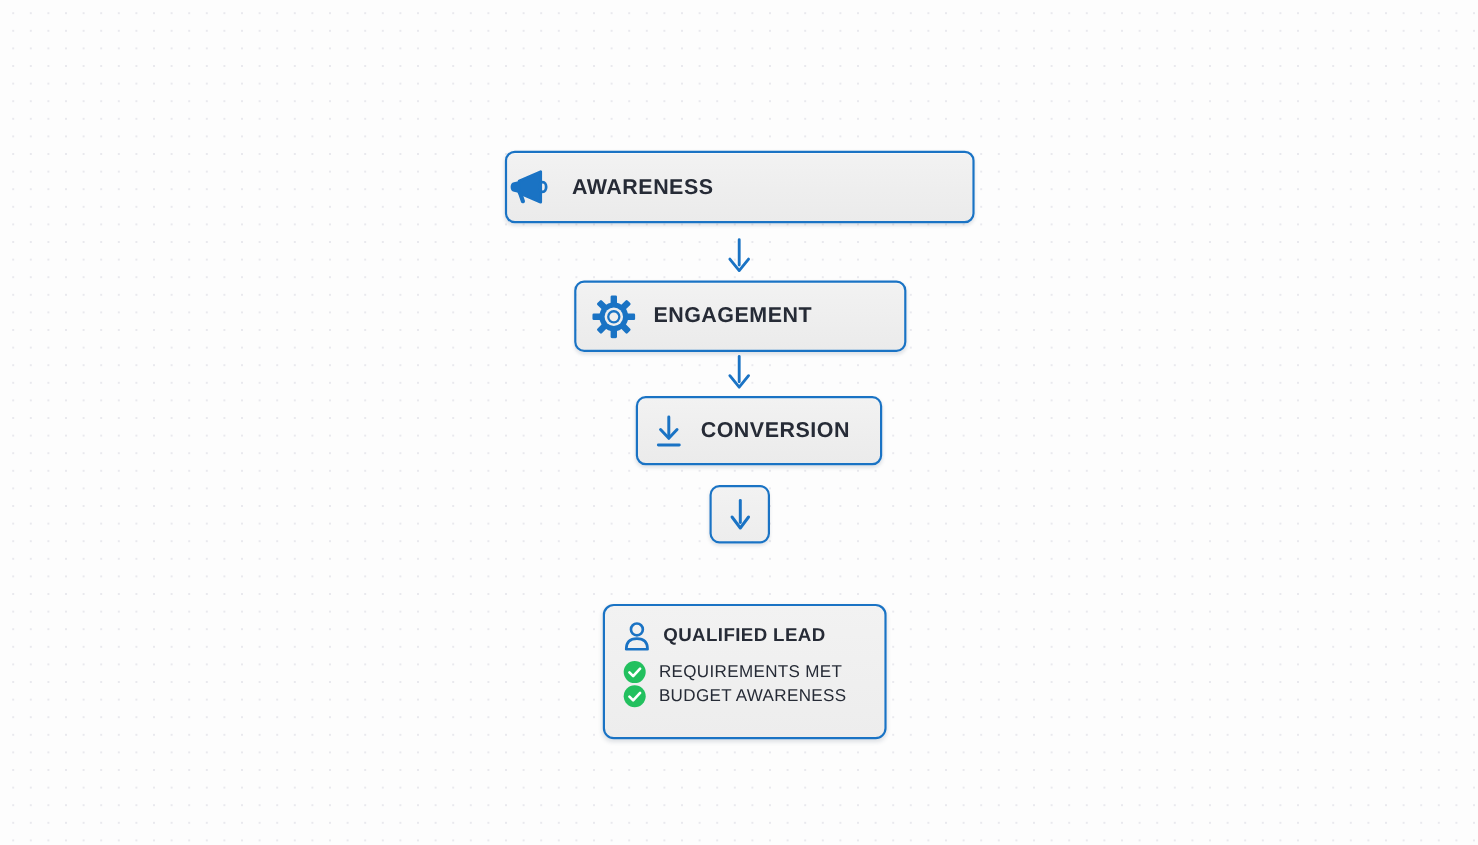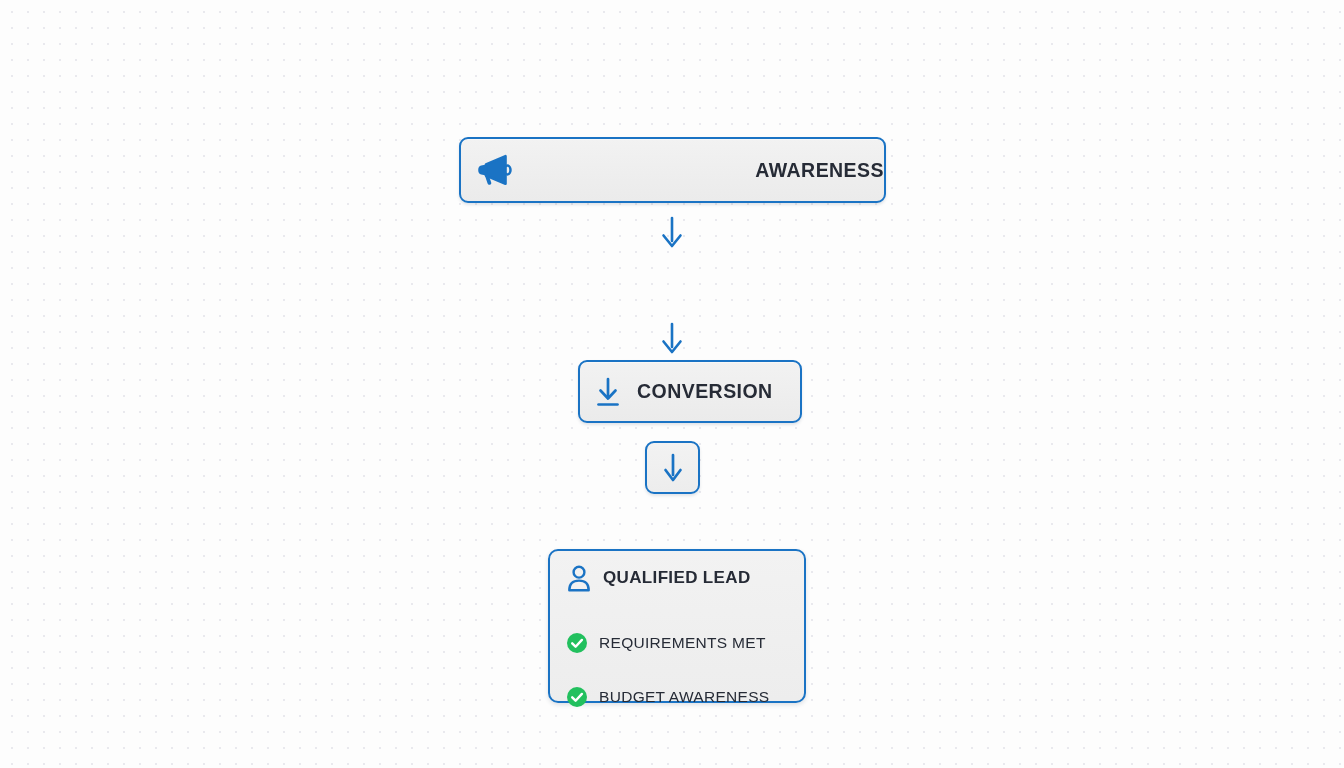--- a/index.html
+++ b/index.html
@@ -46,22 +46,21 @@
     font-weight: bold;
     letter-spacing: 0.45px;
     color: #262b36;
     white-space: nowrap;
   }
 
   
   #stage-awareness {
     left: 459px;  top: 137px;
     width: 427px; height: 66px;
-    padding-left: 16px;
-    justify-content: space-between;
+    padding-left: 2px;
   }
   #stage-awareness .label { margin-left: 17px; }
 
   #stage-engagement {
     left: 522px;  top: 255px;
     width: 302px; height: 65px;
     padding-left: 14px;
   }
   #stage-engagement .label { margin-left: 16px; }
 
@@ -84,30 +83,29 @@
     background: linear-gradient(180deg, #f2f2f2 0%, #ededed 100%);
     border: 2.2px solid #1a73c4;
     border-radius: 9px;
     box-shadow: 0 2px 3px rgba(40,60,90,0.13);
   }
 
   
   #card-qualified-lead {
     position: absolute;
     left: 548px; top: 549px;
-    width: 258px; height: 154px;
+    width: 258px; height: 123px;
     box-sizing: border-box;
     padding: 13px 14px 12px 16px;
     background: linear-gradient(180deg, #f2f2f2 0%, #ededed 100%);
     border: 2.2px solid #1a73c4;
     border-radius: 10px;
     box-shadow: 0 2px 4px rgba(40,60,90,0.15);
     display: flex;
     flex-direction: column;
-    gap: 32px;
   }
   #card-qualified-lead .card-head {
     display: flex;
     align-items: center;
     margin-bottom: 8px;
   }
   #card-qualified-lead .card-head .label {
     margin-left: 11px;
     font-size: 17px;
     font-weight: bold;
@@ -164,20 +162,43 @@
 
   <div class="connector" id="connector-1">
     <span>
       <svg width="28" height="34" viewBox="0 0 28 34">
         <path d="M14 2 L14 25" stroke="#1a73c4" stroke-width="2.6" stroke-linecap="round" fill="none"></path>
         <path d="M5.5 19.5 L14 30 L22.5 19.5" stroke="#1a73c4" stroke-width="2.6" stroke-linecap="round" stroke-linejoin="round" fill="none"></path>
       </svg>
     </span>
   </div>
 
+  <div class="stage" id="stage-engagement">
+    <span class="ico">
+      <svg width="40" height="40" viewBox="0 0 40 40">
+        <g fill="#1a73c4">
+
+          <rect x="17.1" y="0.6" width="5.8" height="8.4" rx="1.2"></rect>
+          <rect x="17.1" y="31.0" width="5.8" height="8.4" rx="1.2"></rect>
+          <rect x="0.6" y="17.1" width="8.4" height="5.8" rx="1.2"></rect>
+          <rect x="31.0" y="17.1" width="8.4" height="5.8" rx="1.2"></rect>
+          <rect x="17.1" y="0.6" width="5.8" height="8.4" rx="1.2" transform="rotate(45 20 20)"></rect>
+          <rect x="17.1" y="31.0" width="5.8" height="8.4" rx="1.2" transform="rotate(45 20 20)"></rect>
+          <rect x="0.6" y="17.1" width="8.4" height="5.8" rx="1.2" transform="rotate(45 20 20)"></rect>
+          <rect x="31.0" y="17.1" width="8.4" height="5.8" rx="1.2" transform="rotate(45 20 20)"></rect>
+        </g>
+
+        <circle cx="20" cy="20" r="13.1" fill="#1a73c4"></circle>
+        <circle cx="20" cy="20" r="8.4" fill="#eeeeee"></circle>
+        <circle cx="20" cy="20" r="6.1" fill="#1a73c4"></circle>
+        <circle cx="20" cy="20" r="4.0" fill="#eeeeee"></circle>
+      </svg>
+    </span>
+    <span class="label">ENGAGEMENT</span>
+  </div>
 
   <div class="connector" id="connector-2">
     <span>
       <svg width="28" height="34" viewBox="0 0 28 34">
         <path d="M14 2 L14 25" stroke="#1a73c4" stroke-width="2.6" stroke-linecap="round" fill="none"></path>
         <path d="M5.5 19.5 L14 30 L22.5 19.5" stroke="#1a73c4" stroke-width="2.6" stroke-linecap="round" stroke-linejoin="round" fill="none"></path>
       </svg>
     </span>
   </div>
 

